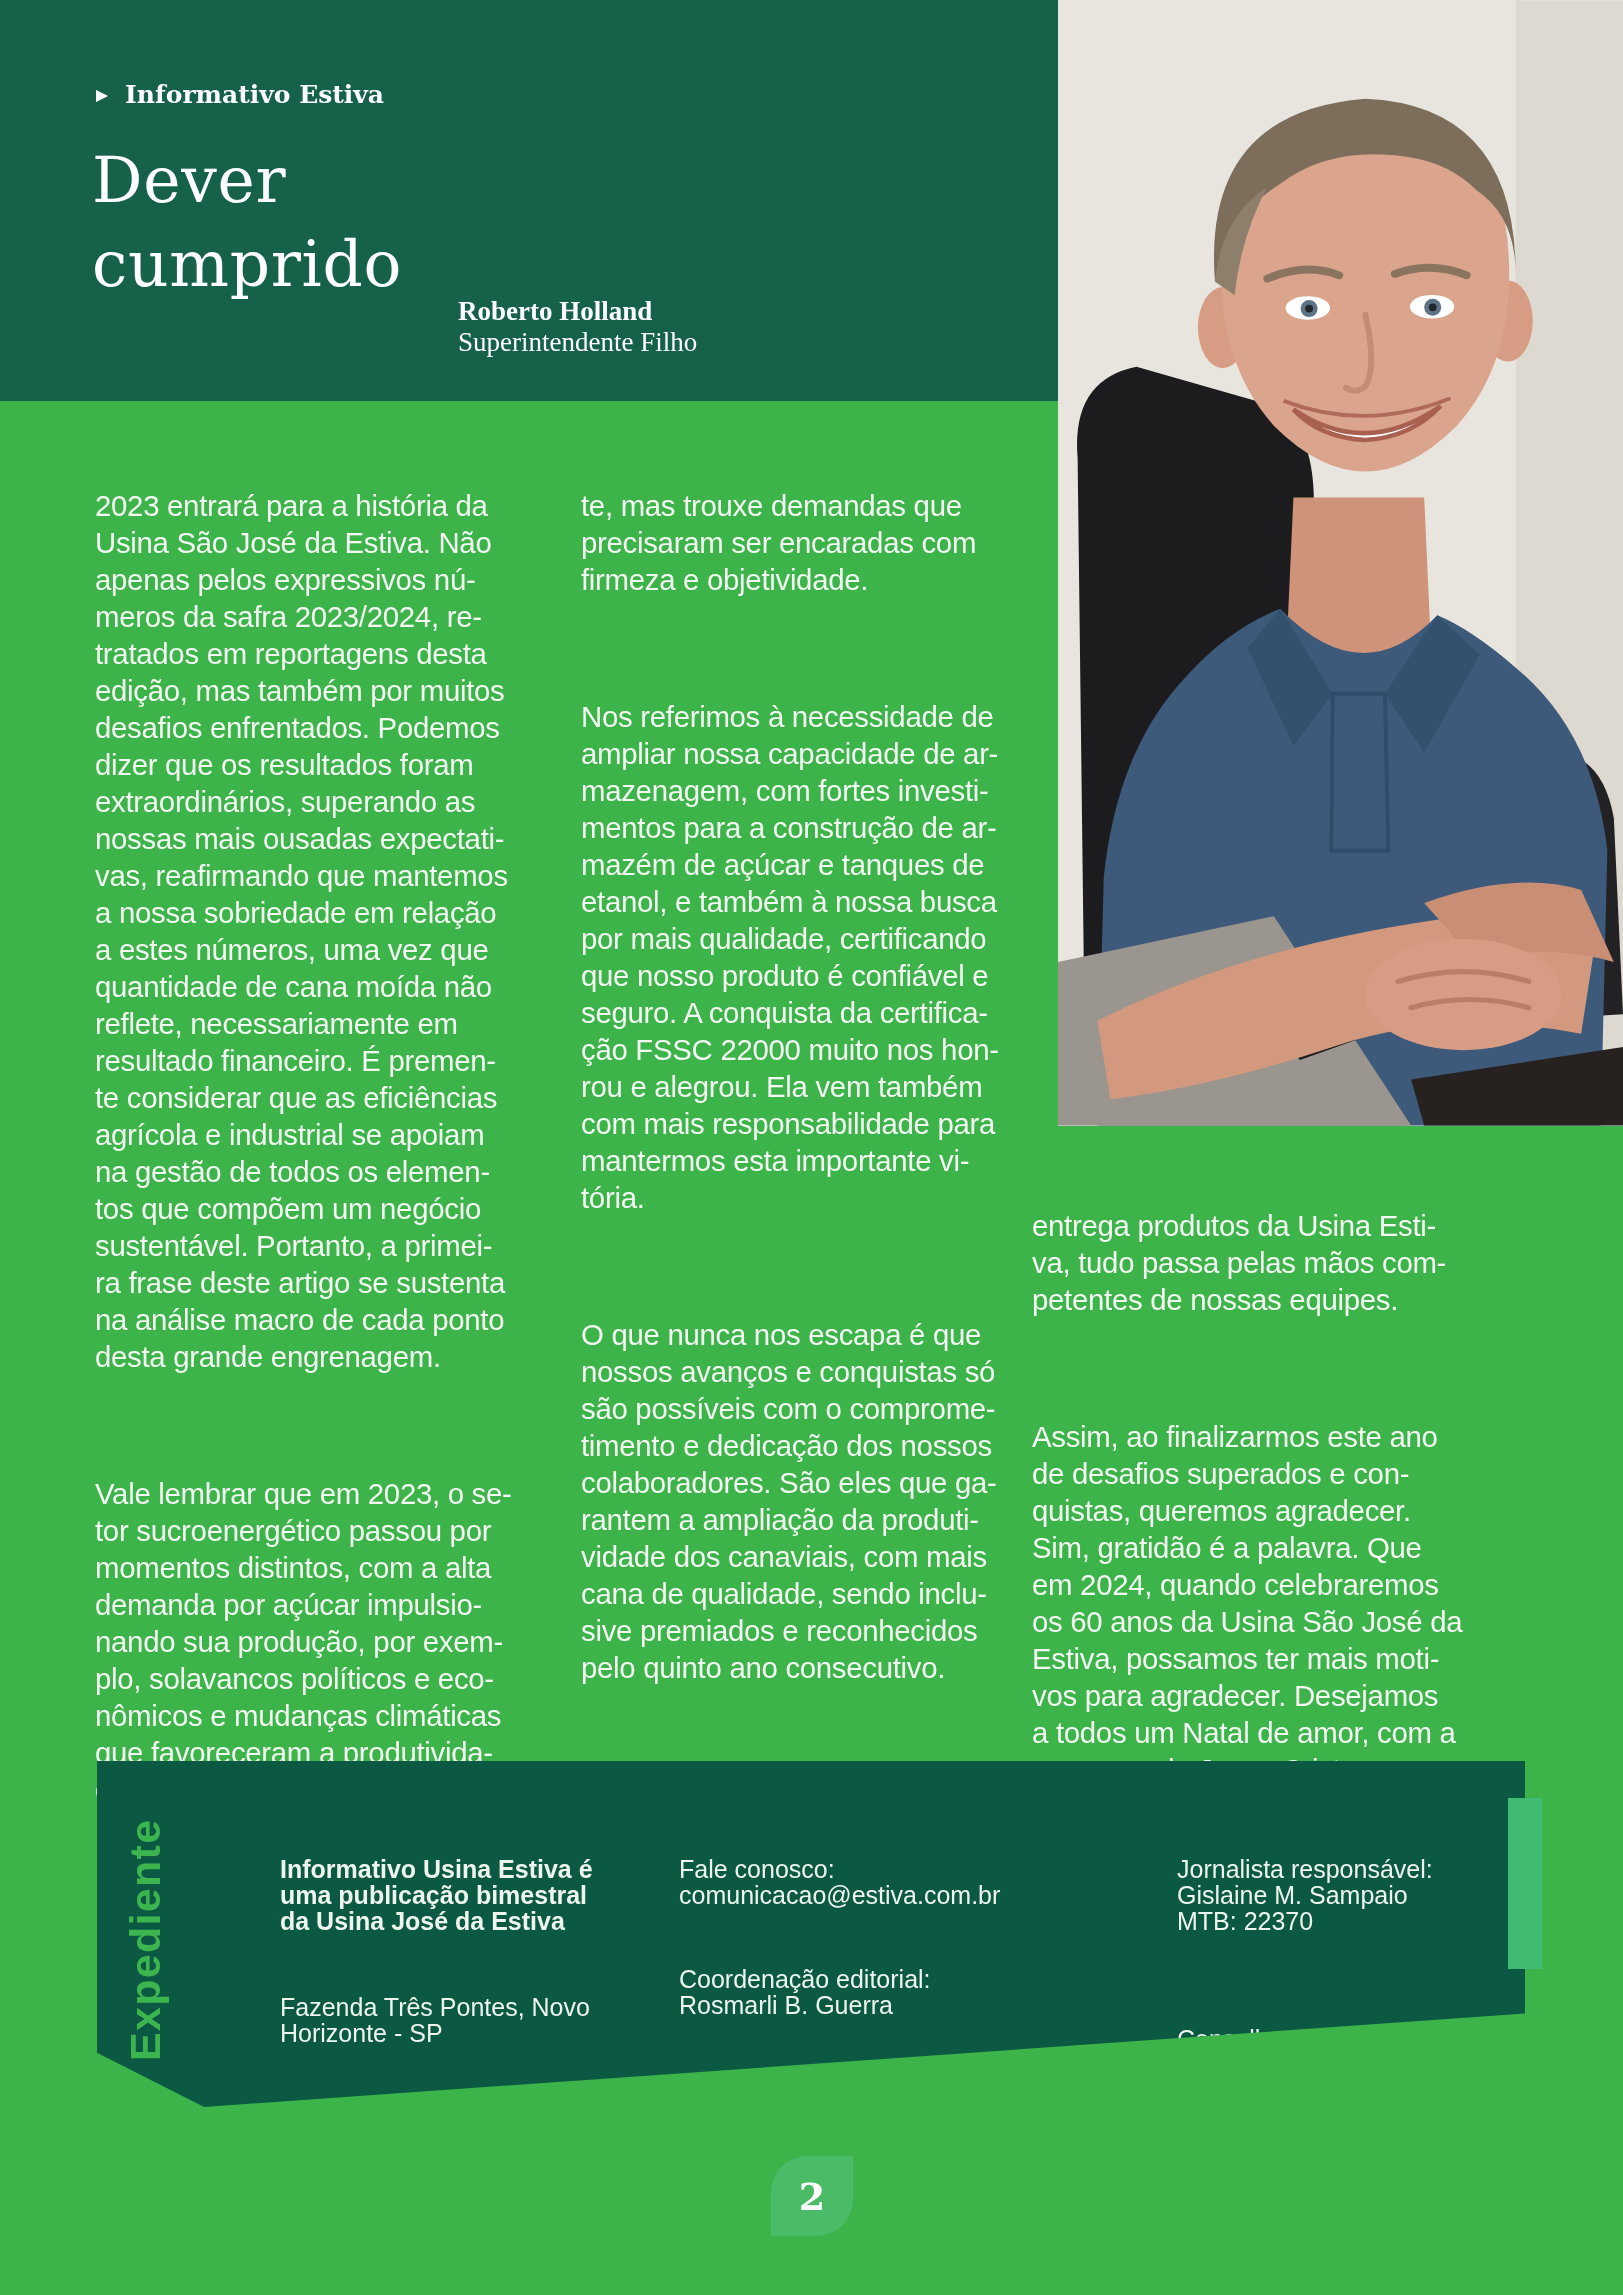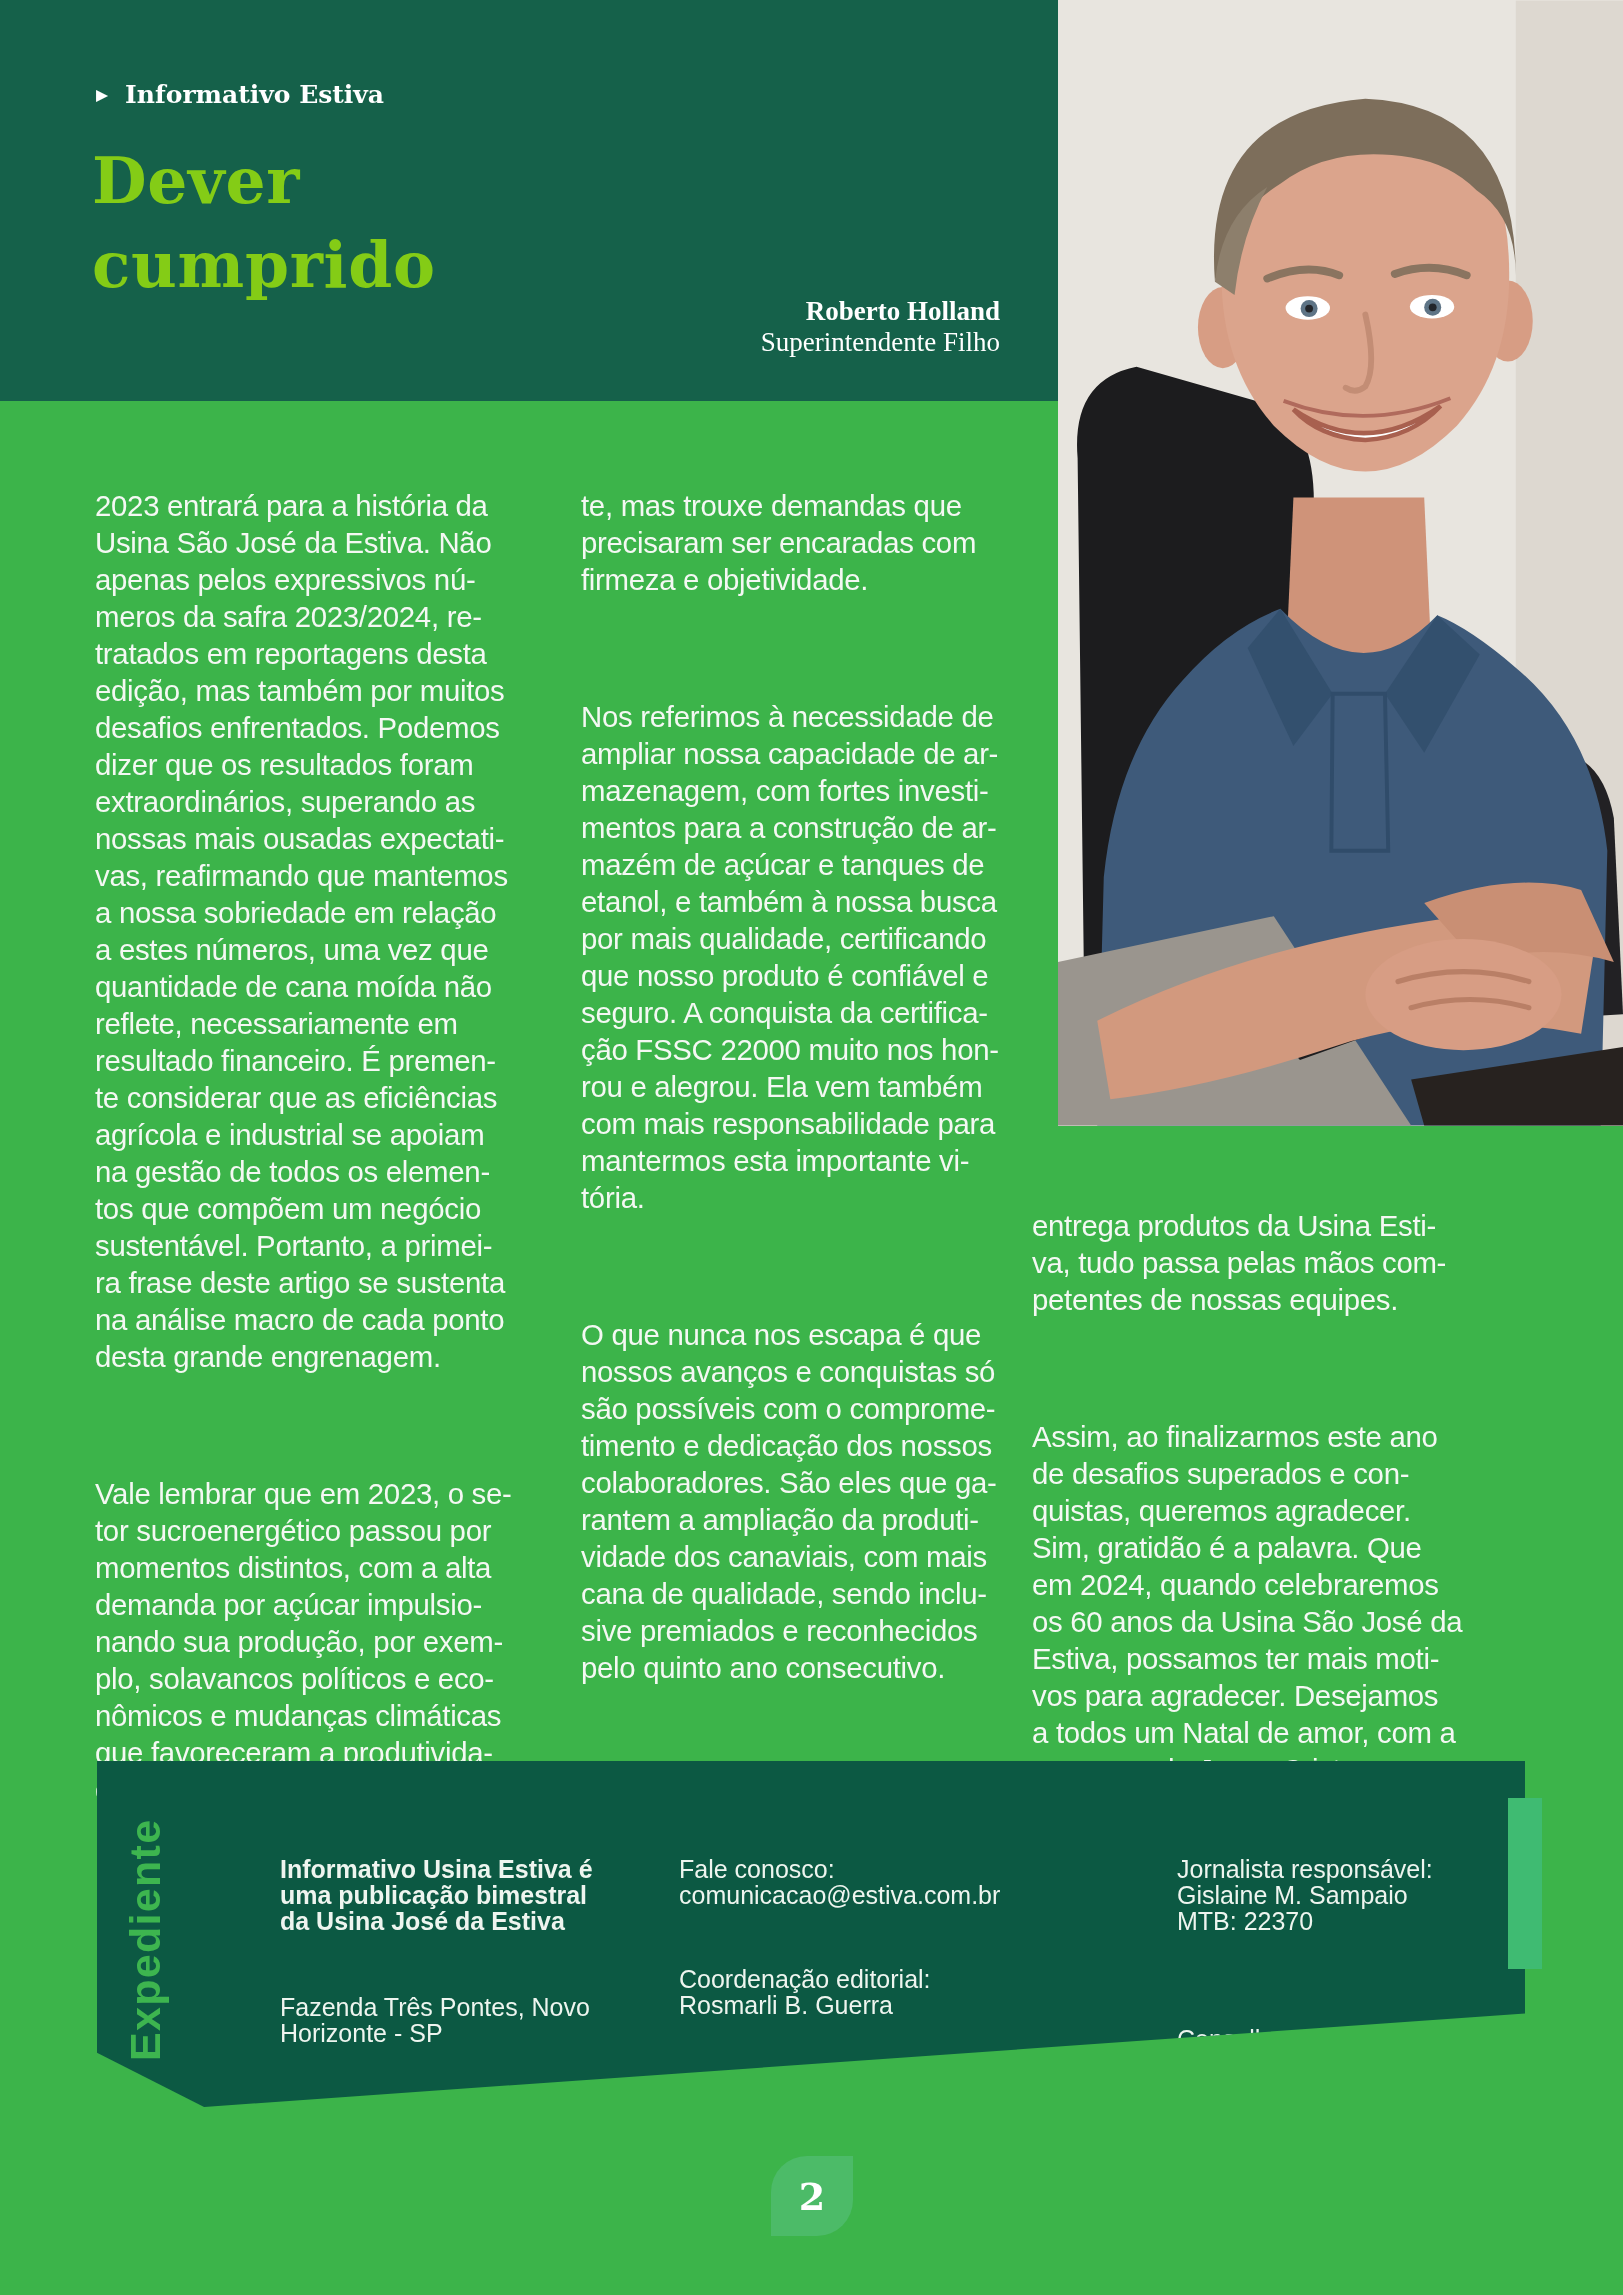--- a/index.html
+++ b/index.html
@@ -18,28 +18,28 @@
   .kicker{
     position:absolute;left:96px;top:80px;
     color:#ffffff;
     font-family:"DejaVu Serif", serif;
     font-weight:bold;font-size:25px;line-height:29px;
     display:flex;align-items:center;gap:17px;
   }
   .kicker .tri{font-size:15.7px;line-height:29px;font-family:"DejaVu Sans", sans-serif;}
   .page-title{
     position:absolute;left:92px;top:139px;margin:0;
-    color:#84cc16;
+    color:#ffffff;
     font-family:"DejaVu Serif", serif;
-    font-weight:bold;font-size:63px;line-height:84px;
+    font-weight:normal;font-size:63px;line-height:84px;
     white-space:pre-line;letter-spacing:0.7px;
   }
   .byline{
     position:absolute;left:458px;top:296px;width:542px;
-    text-align:right;color:#ffffff;
+    color:#ffffff;
     font-family:"Liberation Serif", serif;
     font-size:27px;line-height:31px;
   }
   .byline .name{font-weight:bold;}
   
   .photo{
     position:absolute;left:1058px;top:0;width:565px;height:1126px;
     background:#e8e5df;overflow:hidden;
   }
   

